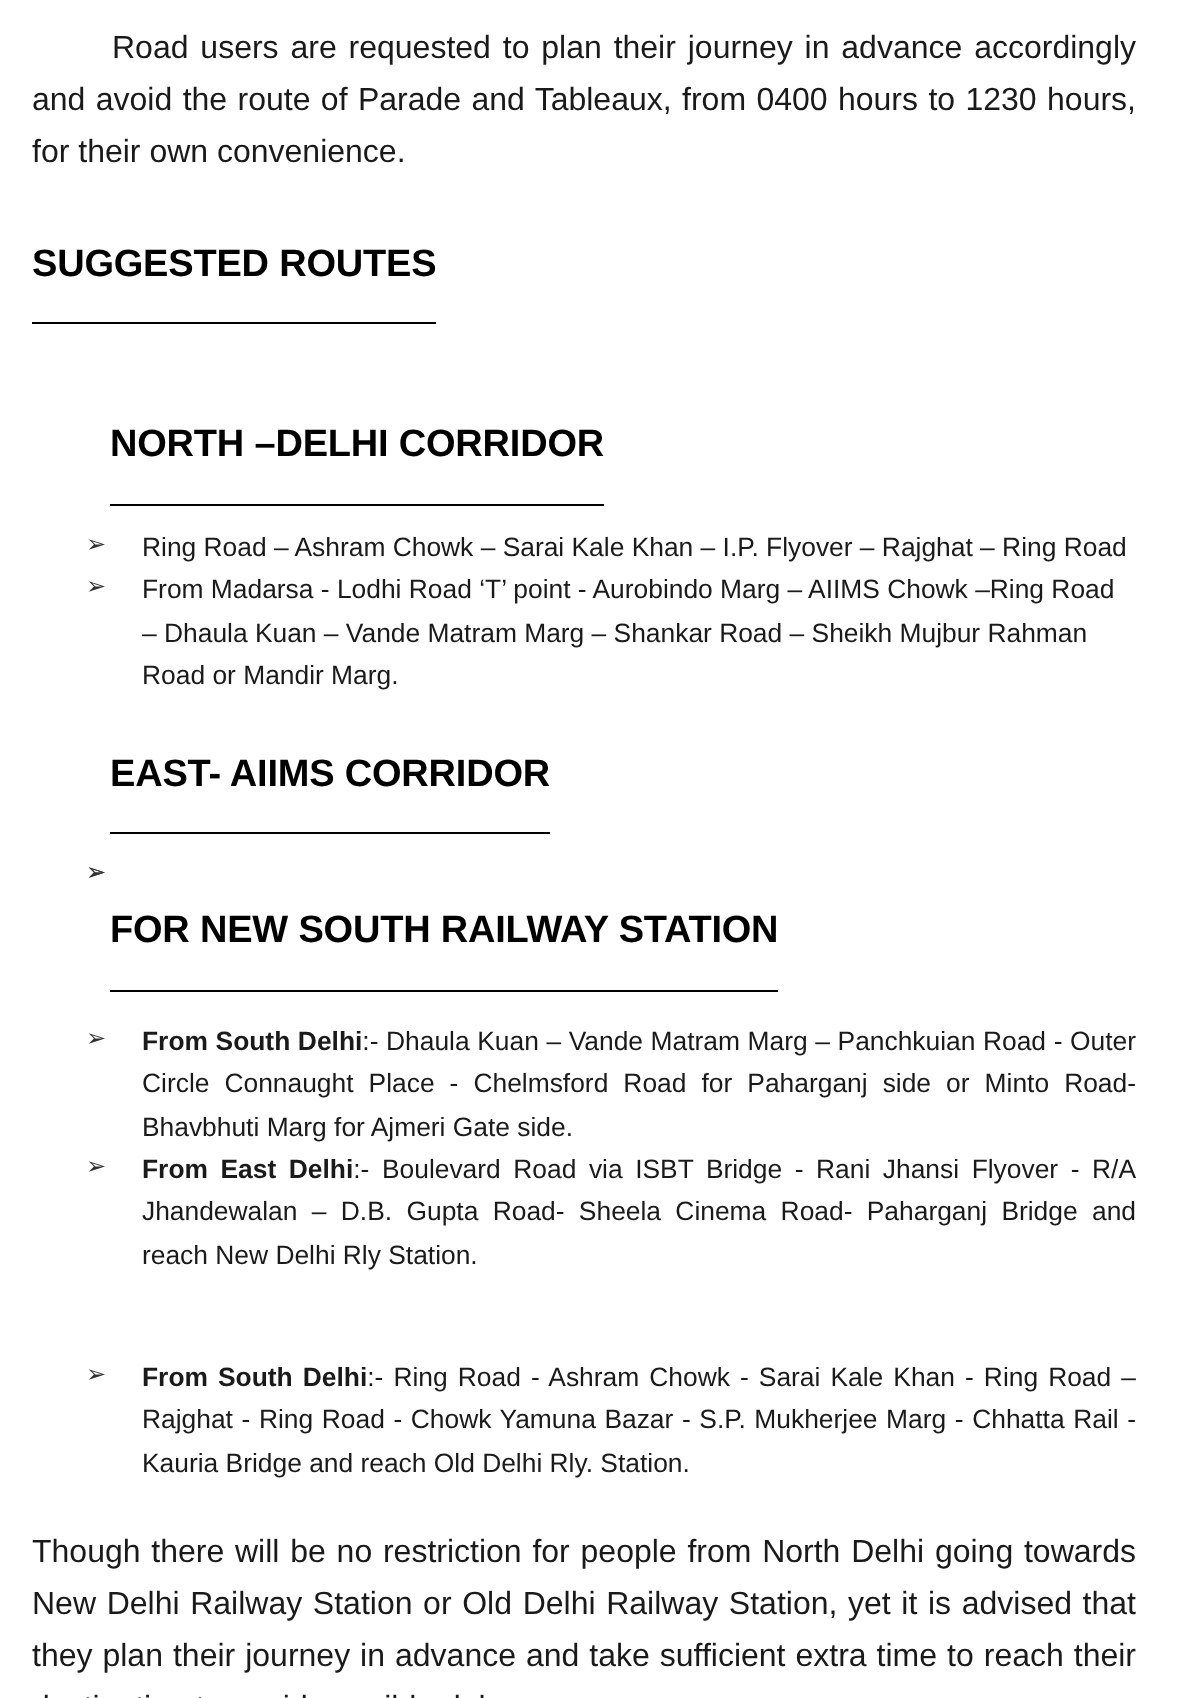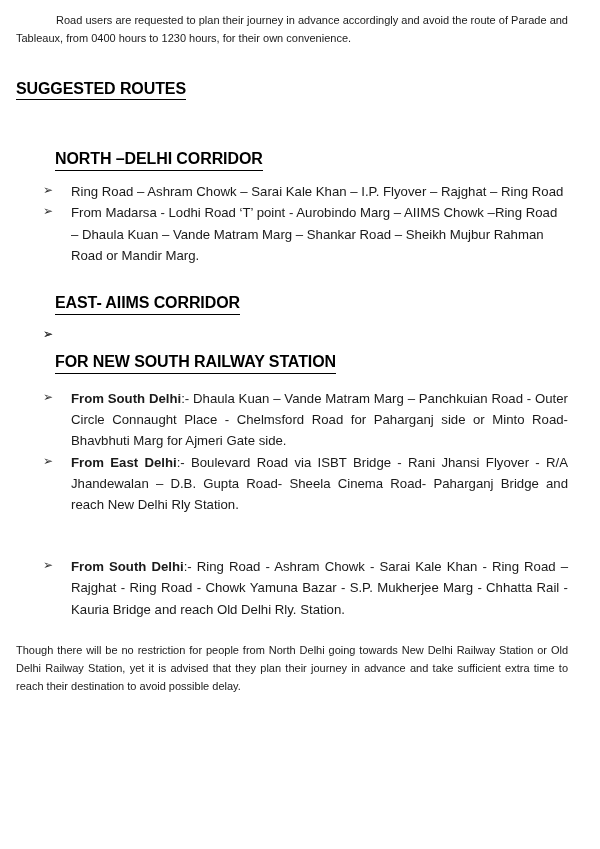--- a/index.html
+++ b/index.html
@@ -20,42 +20,42 @@
     height: 849px;
     background: #ffffff;
     overflow: hidden;
     box-sizing: border-box;
     padding: 12px 32px 0 16px;
   }
 
   
   p.para {
     margin: 0;
-    font-size: 11px;
+    font-size: 16px;
     line-height: 1.62;
     text-align: justify;
     text-justify: inter-word;
     color: #1a1a1a;
   }
   p.para.first-indent {
     text-indent: 40px;
   }
   p.para.block-indent {
     text-indent: 0;
   }
 
   
   .heading {
-    font-size: 16px;
+    font-size: 19px;
     font-weight: bold;
     letter-spacing: -0.1px;
     color: #000;
     display: inline-block;
     border-bottom: 1.6px solid #000;
-    padding-bottom: 0px;
+    padding-bottom: 16px;
     line-height: 1.35;
   }
   .heading-row { margin: 0; }
   .heading-row.root { margin-left: 0px; }
   .heading-row.sub  { margin-left: 39px; }
 
   
   ul.routes {
     list-style: none;
     margin: 0;

